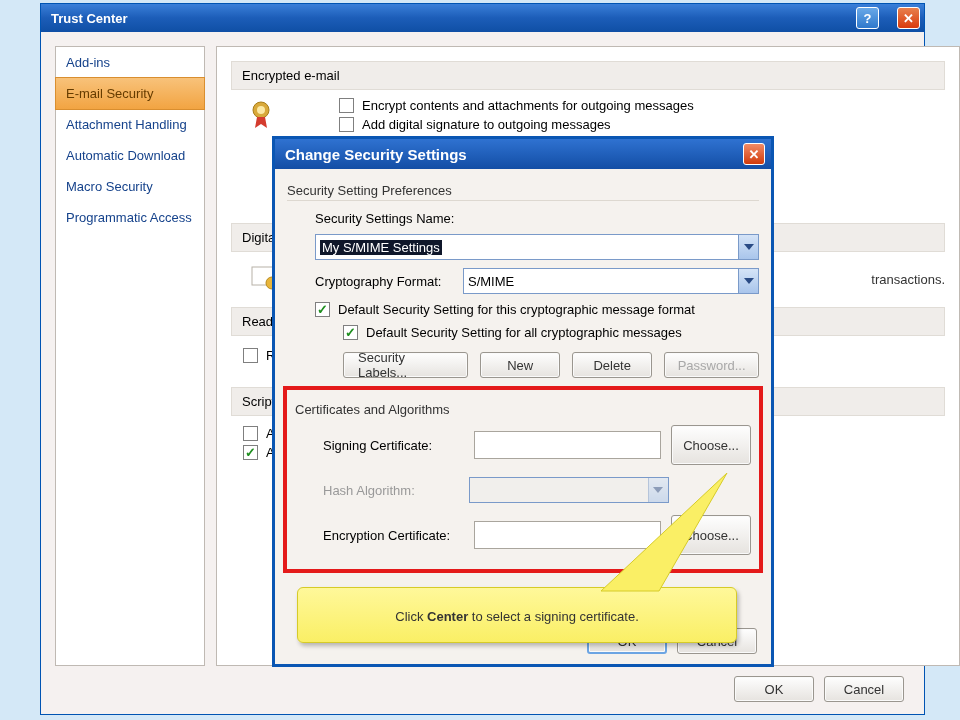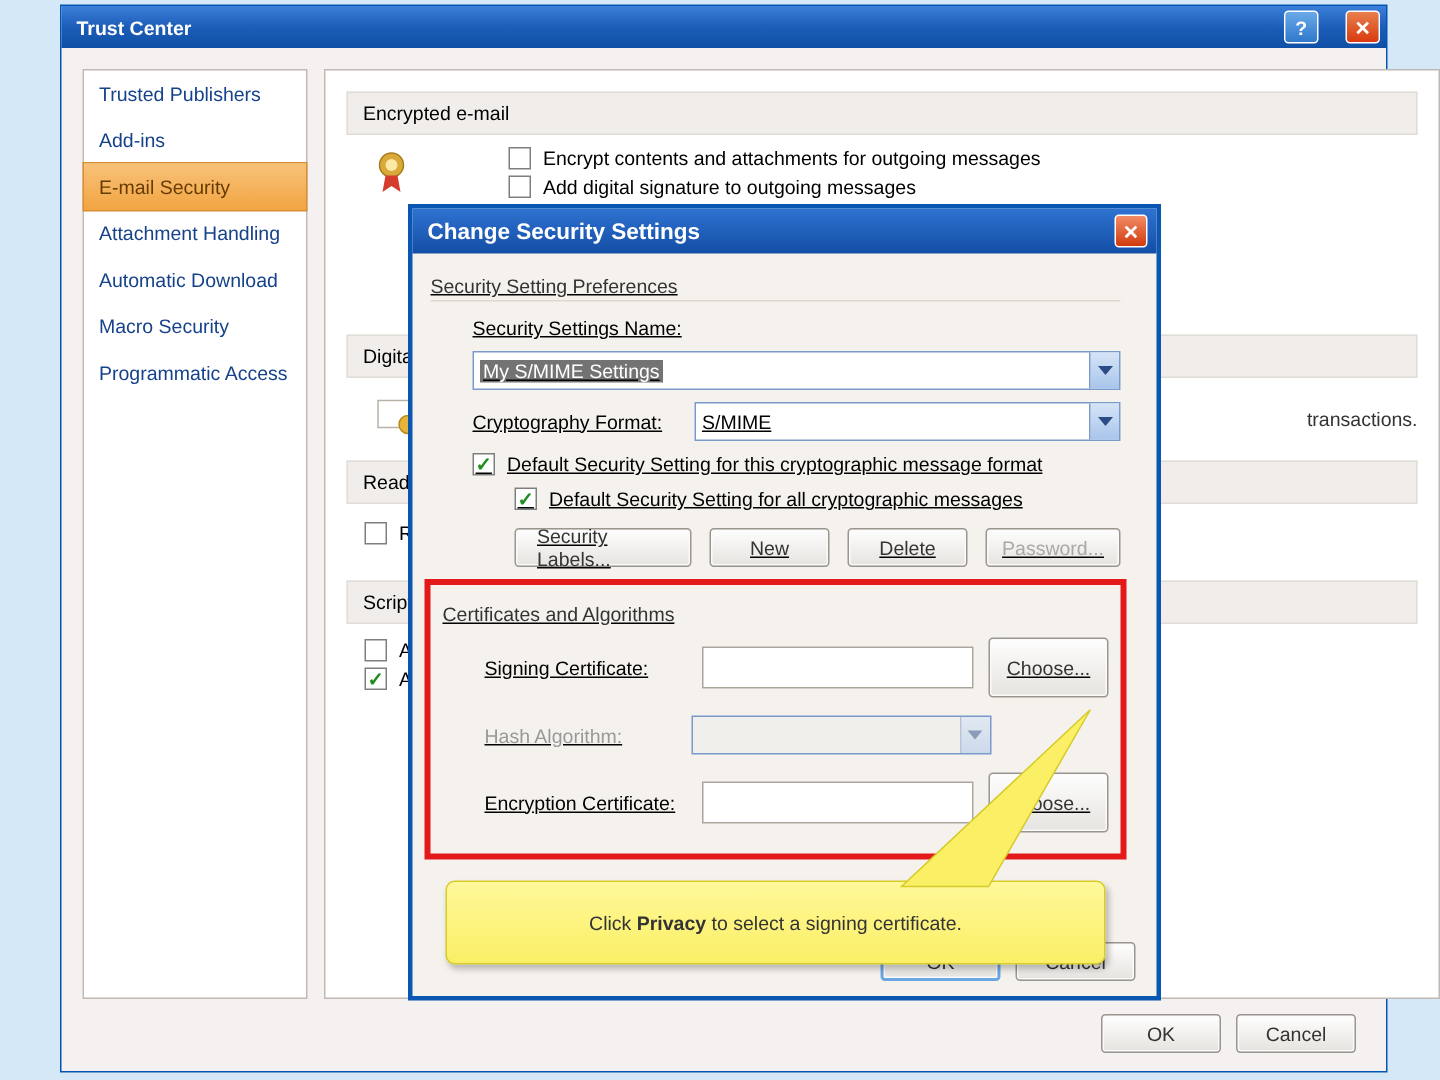--- a/index.html
+++ b/index.html
@@ -34,29 +34,29 @@
 .xp-btn { min-width:80px; height:26px; background: linear-gradient(to bottom,#fefefe,#e6e3df); border:1px solid #9a968f; border-radius:3px; padding: 0 14px; display:inline-flex; align-items:center; justify-content:center; color:#333; box-shadow: 0 0 0 1px #fafafa inset;}
 .xp-btn.default-btn { border:2px solid #6ca5e3; }
 .xp-btn.disabled { color:#a8a8a8; }
 
 
 .modal { position:absolute; left:272px; top:136px; width:502px; height:531px; border: 3px solid #0a56b3; background:#f5f2ee;}
 .modal-title { height:30px; background: linear-gradient(to bottom,#2f72d1,#134ea5); display:flex; align-items:center; padding: 0 6px;}
 .modal-title-text { color:#fff; font-weight:bold; flex:1; padding-left:4px; font-size:15px;}
 .modal-close { width:22px; height:22px; background: linear-gradient(to bottom,#f28b66,#d13b0c); border:1px solid #fff; border-radius:3px; display:flex; align-items:center; justify-content:center; color:#fff; font-weight:bold;}
 
-.modal-body { padding: 8px 24px 12px 12px; position:relative; height: calc(100% - 30px); text-decoration: underline;}
+.modal-body { padding: 8px 12px 12px 12px; position:relative; height: calc(100% - 30px);}
 
 .section-label { font-size:13px; color:#333; padding:6px 0 2px 0; border-bottom:1px solid #ddd8d0; margin-bottom:6px;}
 .field-row { display:flex; align-items:center; gap:8px; padding: 4px 0 4px 28px;}
 .label-col { width: 160px; }
 .combo { flex:1; height:26px; border:1px solid #7a9ac9; background:#fff; display:flex; align-items:center; padding:0 4px; position:relative;}
 .combo-arrow { position:absolute; right:0; top:0; height:100%; width:20px; background: linear-gradient(to bottom,#d5e4f7,#a9c5eb); border-left:1px solid #7a9ac9; display:flex; align-items:center; justify-content:center;}
 .combo-arrow::after{content:""; border-left:5px solid transparent; border-right:5px solid transparent; border-top:6px solid #2a4b85;}
-.combo.sel-text span.val { background:#737373; color:#fff; padding:0 2px;}
+.combo.sel-text span.val { background:#0f172a; color:#fff; padding:0 2px;}
 .combo.disabled { background:#f1efec; color:#999;}
 
 .check-line { display:flex; align-items:flex-start; gap:8px; padding:4px 0 4px 28px;}
 .check-line.indent { padding-left:56px;}
 .btn-row { display:flex; gap:12px; padding:8px 0 4px 56px;}
 
 .red-box { border: 4px solid #e41a1a; padding: 6px 8px 8px 8px; margin: 4px -4px 4px -4px;}
 .cert-row { display:flex; align-items:center; gap:10px; padding:6px 0 6px 28px;}
 .cert-label { width:150px;}
 .cert-input { width:200px; height:28px; border:1px solid #a9a59d; background:#fff;}
@@ -74,21 +74,20 @@
 <body>
 
 <div class="main-window">
   <div class="titlebar">
     <span class="titlebar-text">Trust Center</span>
     <div class="title-btn help-btn">?</div>
     <div class="title-btn close-btn">✕</div>
   </div>
 
   <div class="left-panel" id="navPanel">
-      <div class="nav-item">Trusted Publishers</div>
       <div class="nav-item">Add-ins</div>
       <div class="nav-item selected">E-mail Security</div>
       <div class="nav-item">Attachment Handling</div>
       <div class="nav-item">Automatic Download</div>
       <div class="nav-item">Macro Security</div>
       <div class="nav-item">Programmatic Access</div>
     </div>
 
   <div class="right-panel">
     <div class="group-header">Encrypted e-mail</div>
@@ -213,21 +212,21 @@
         <div class="xp-btn choose-btn">Choose...</div>
       </div>
     </div>
 
     <div class="callout-wrap">
       <svg class="pointer-svg" width="140" height="130">
         <polygon points="128,0 60,118 2,118" fill="#faef65" stroke="#d6cb28"></polygon>
       </svg>
       <div class="callout-box">
         <span class="callout-text">
-          <span>Click </span><b>Privacy</b><span> to select a signing certificate.</span>
+          <span>Click </span><b>Center</b><span> to select a signing certificate.</span>
         </span>
       </div>
     </div>
 
     <div class="modal-footer">
       <div class="xp-btn default-btn">OK</div>
       <div class="xp-btn">Cancel</div>
     </div>
   </div>
 </div>

